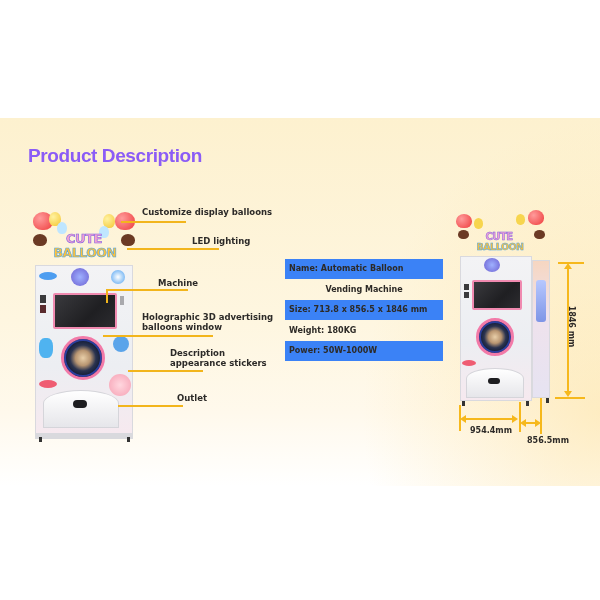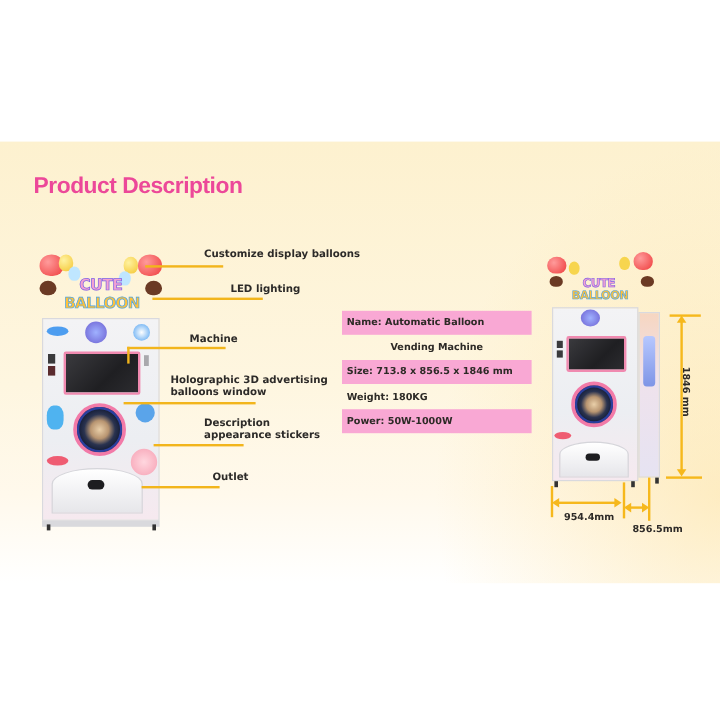--- a/index.html
+++ b/index.html
@@ -11,37 +11,37 @@
   .band {
     position: absolute; left: 0; top: 118px; width: 600px; height: 368px;
     background: linear-gradient(180deg, #fdf1cf 0%, #fef6e0 55%, #fff9ec 80%, #ffffff 100%);
   }
   .band::after {
     content: ""; position: absolute; right: 0; top: 0; width: 240px; height: 100%;
     background: radial-gradient(ellipse at 100% 80%, rgba(253,226,160,0.55), rgba(255,255,255,0) 70%);
   }
   .title {
     position: absolute; left: 28px; top: 145px;
-    font-size: 19px; font-weight: bold; color: #ec4899; letter-spacing: -0.4px;
+    font-size: 19px; font-weight: bold; color: #8b5cf6; letter-spacing: -0.4px;
   }
   .callout {
     position: absolute; font-family: "DejaVu Sans", sans-serif;
     font-size: 8.5px; font-weight: bold; color: #2c2a28; line-height: 10px;
   }
   .line { position: absolute; height: 1.5px; background: #f2b51c; }
   .vline { position: absolute; width: 1.5px; background: #f2b51c; }
 
   
   .spec { position: absolute; left: 285px; top: 259px; width: 158px; }
   .spec .row {
     height: 19.5px; line-height: 19.5px; font-family: "DejaVu Sans", sans-serif;
     font-size: 8px; font-weight: bold; color: #2d2a26; padding-left: 4px;
     margin-bottom: 1px; white-space: nowrap;
   }
-  .spec .row.hl { background: #f9a8d4; }
+  .spec .row.hl { background: #3b82f6; }
   .spec .row.center { text-align: center; padding-left: 0; }
 
   
   .machine { position: absolute; }
   .balloon { position: absolute; border-radius: 50% 50% 45% 45%; }
   .logo-text {
     position: absolute; font-family: "DejaVu Sans", sans-serif; font-weight: bold;
     text-align: center; line-height: 1; letter-spacing: -0.5px;
   }
   .cabinet {
@@ -100,21 +100,21 @@
   <div class="sticker" style="left:6px; top:172px; width:18px; height:8px; background:#ef5c72;"></div>
   <div class="sticker" style="left:76px; top:166px; width:22px; height:22px; background:radial-gradient(circle,#ffd7df,#f6a0b3);"></div>
   <div class="outlet" style="left:10px; top:182px; width:74px; height:36px;"></div>
   <div class="slot" style="left:40px; top:192px; width:14px; height:8px;"></div>
   <div class="base" style="left:2px; top:226px; width:98px; height:5px;"></div>
   <div class="wheel" style="left:6px; top:229px;"></div>
   <div class="wheel" style="left:94px; top:229px;"></div>
 </div>
 
 <div class="line" style="left:121px; top:221px; width:65px;"></div>
-<div class="callout" style="left:142px; top:207px;margin-left:28px;">Customize display balloons</div>
+<div class="callout" style="left:142px; top:207px;">Customize display balloons</div>
 
 <div class="line" style="left:127px; top:248px; width:92px;"></div>
 <div class="callout" style="left:192px; top:236px;">LED lighting</div>
 
 <div class="line" style="left:106px; top:289px; width:82px;"></div>
 <div class="vline" style="left:106px; top:289px; height:14px;"></div>
 <div class="callout" style="left:158px; top:278px;">Machine</div>
 
 <div class="callout" style="left:142px; top:312px; width:140px;">
   <span>Holographic 3D advertising balloons window</span>

